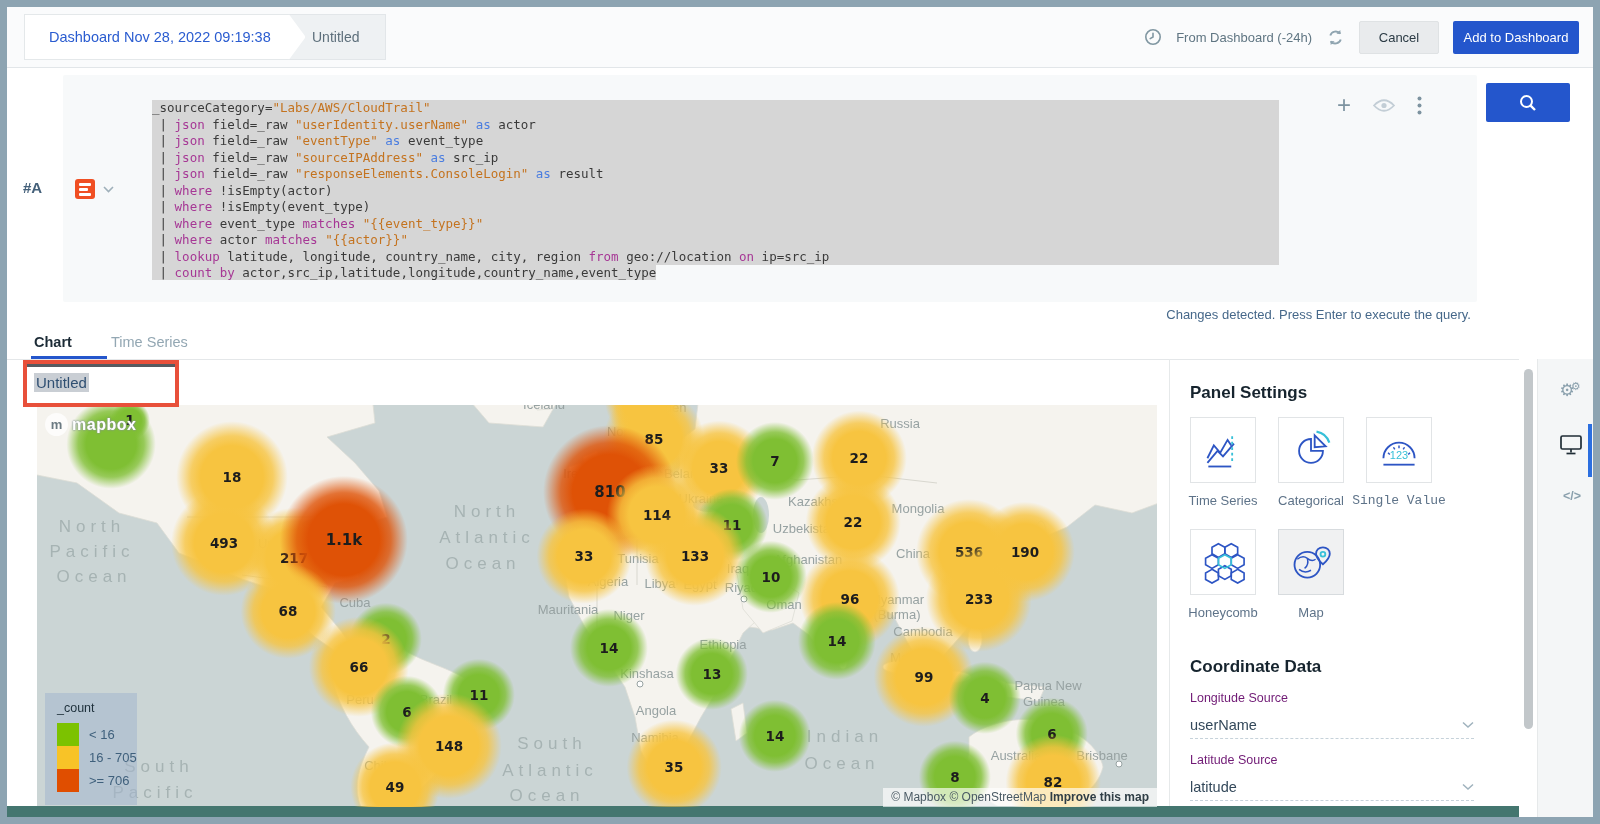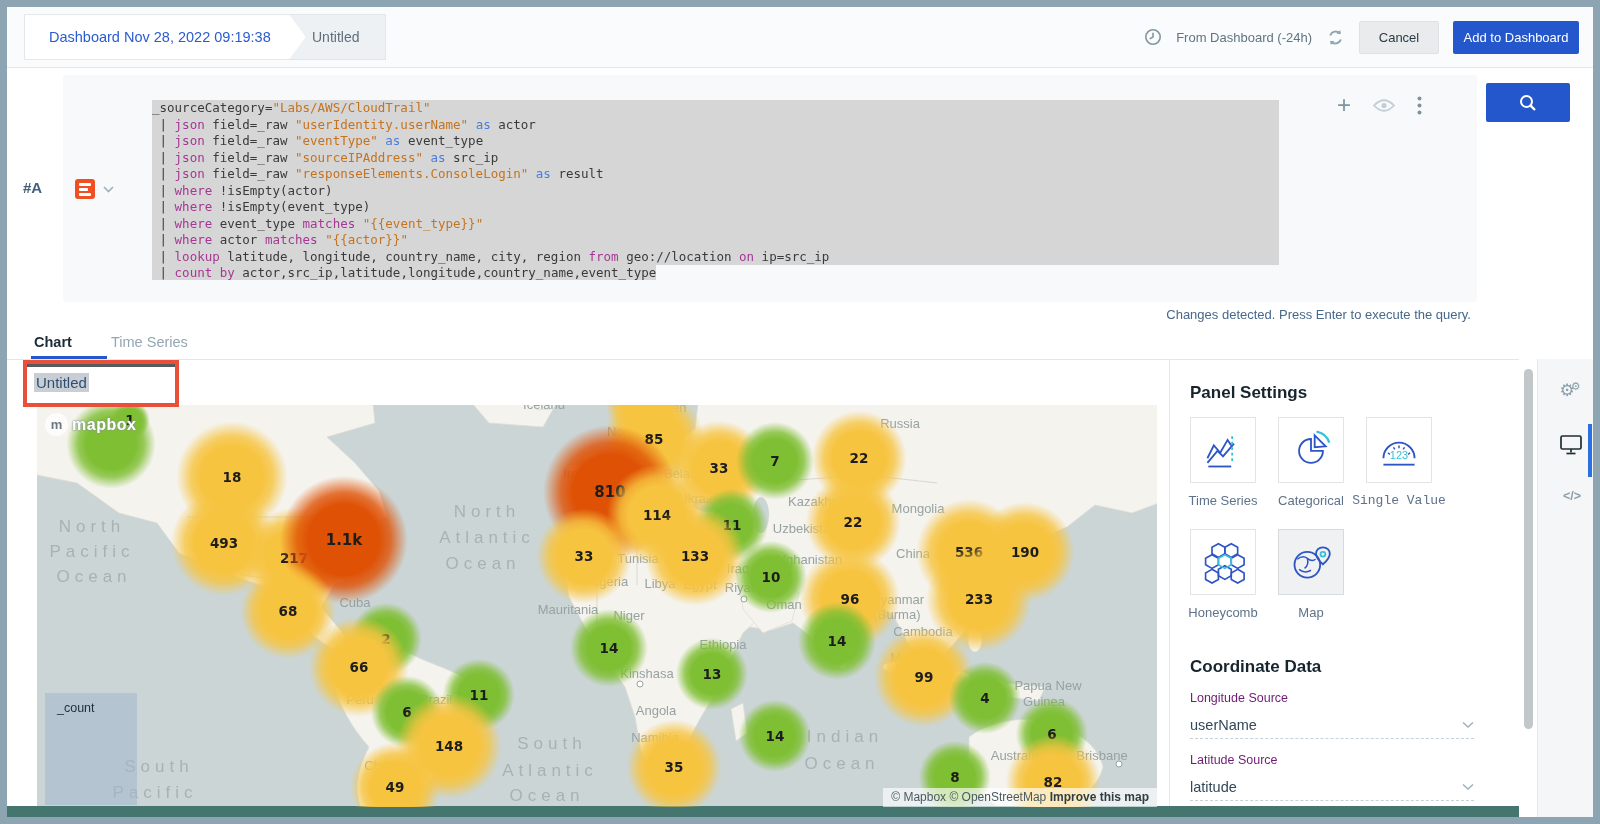--- a/index.html
+++ b/index.html
@@ -382,20 +382,34 @@
         <div class="marker" style="height: 98.6px; width: 98.6px; left: 1016px; top: 377px; background: radial-gradient(circle, rgb(247, 196, 64) 0%, rgb(247, 196, 64) 38%, rgba(247, 196, 64, 0.8) 50%, rgba(247, 196, 64, 0) 68%);">
           <span>82</span>
         </div>
       </div>
     <div class="abs mapbox-logo">
       <span class="circ">m</span>
       <span class="word">mapbox</span>
     </div>
     <div class="legend" style="position:absolute;">
       <div class="lt">_count</div>
+      <div id="legend-items">
+          <div class="lrow">
+            <span class="sw" style="background:#7cc200"></span>
+            <span class="ll">&lt; 16</span>
+          </div>
+          <div class="lrow">
+            <span class="sw" style="background:#f8c327"></span>
+            <span class="ll">16 - 705</span>
+          </div>
+          <div class="lrow">
+            <span class="sw" style="background:#e04e00"></span>
+            <span class="ll">&gt;= 706</span>
+          </div>
+        </div>
     </div>
     <div class="abs attrib">
       <span>© Mapbox © OpenStreetMap</span>
       <b>Improve this map</b>
     </div>
   </div>
 
   <div class="abs vdivider"></div>
   <span class="abs ps-title">Panel Settings</span>
   <div id="type-cards">

